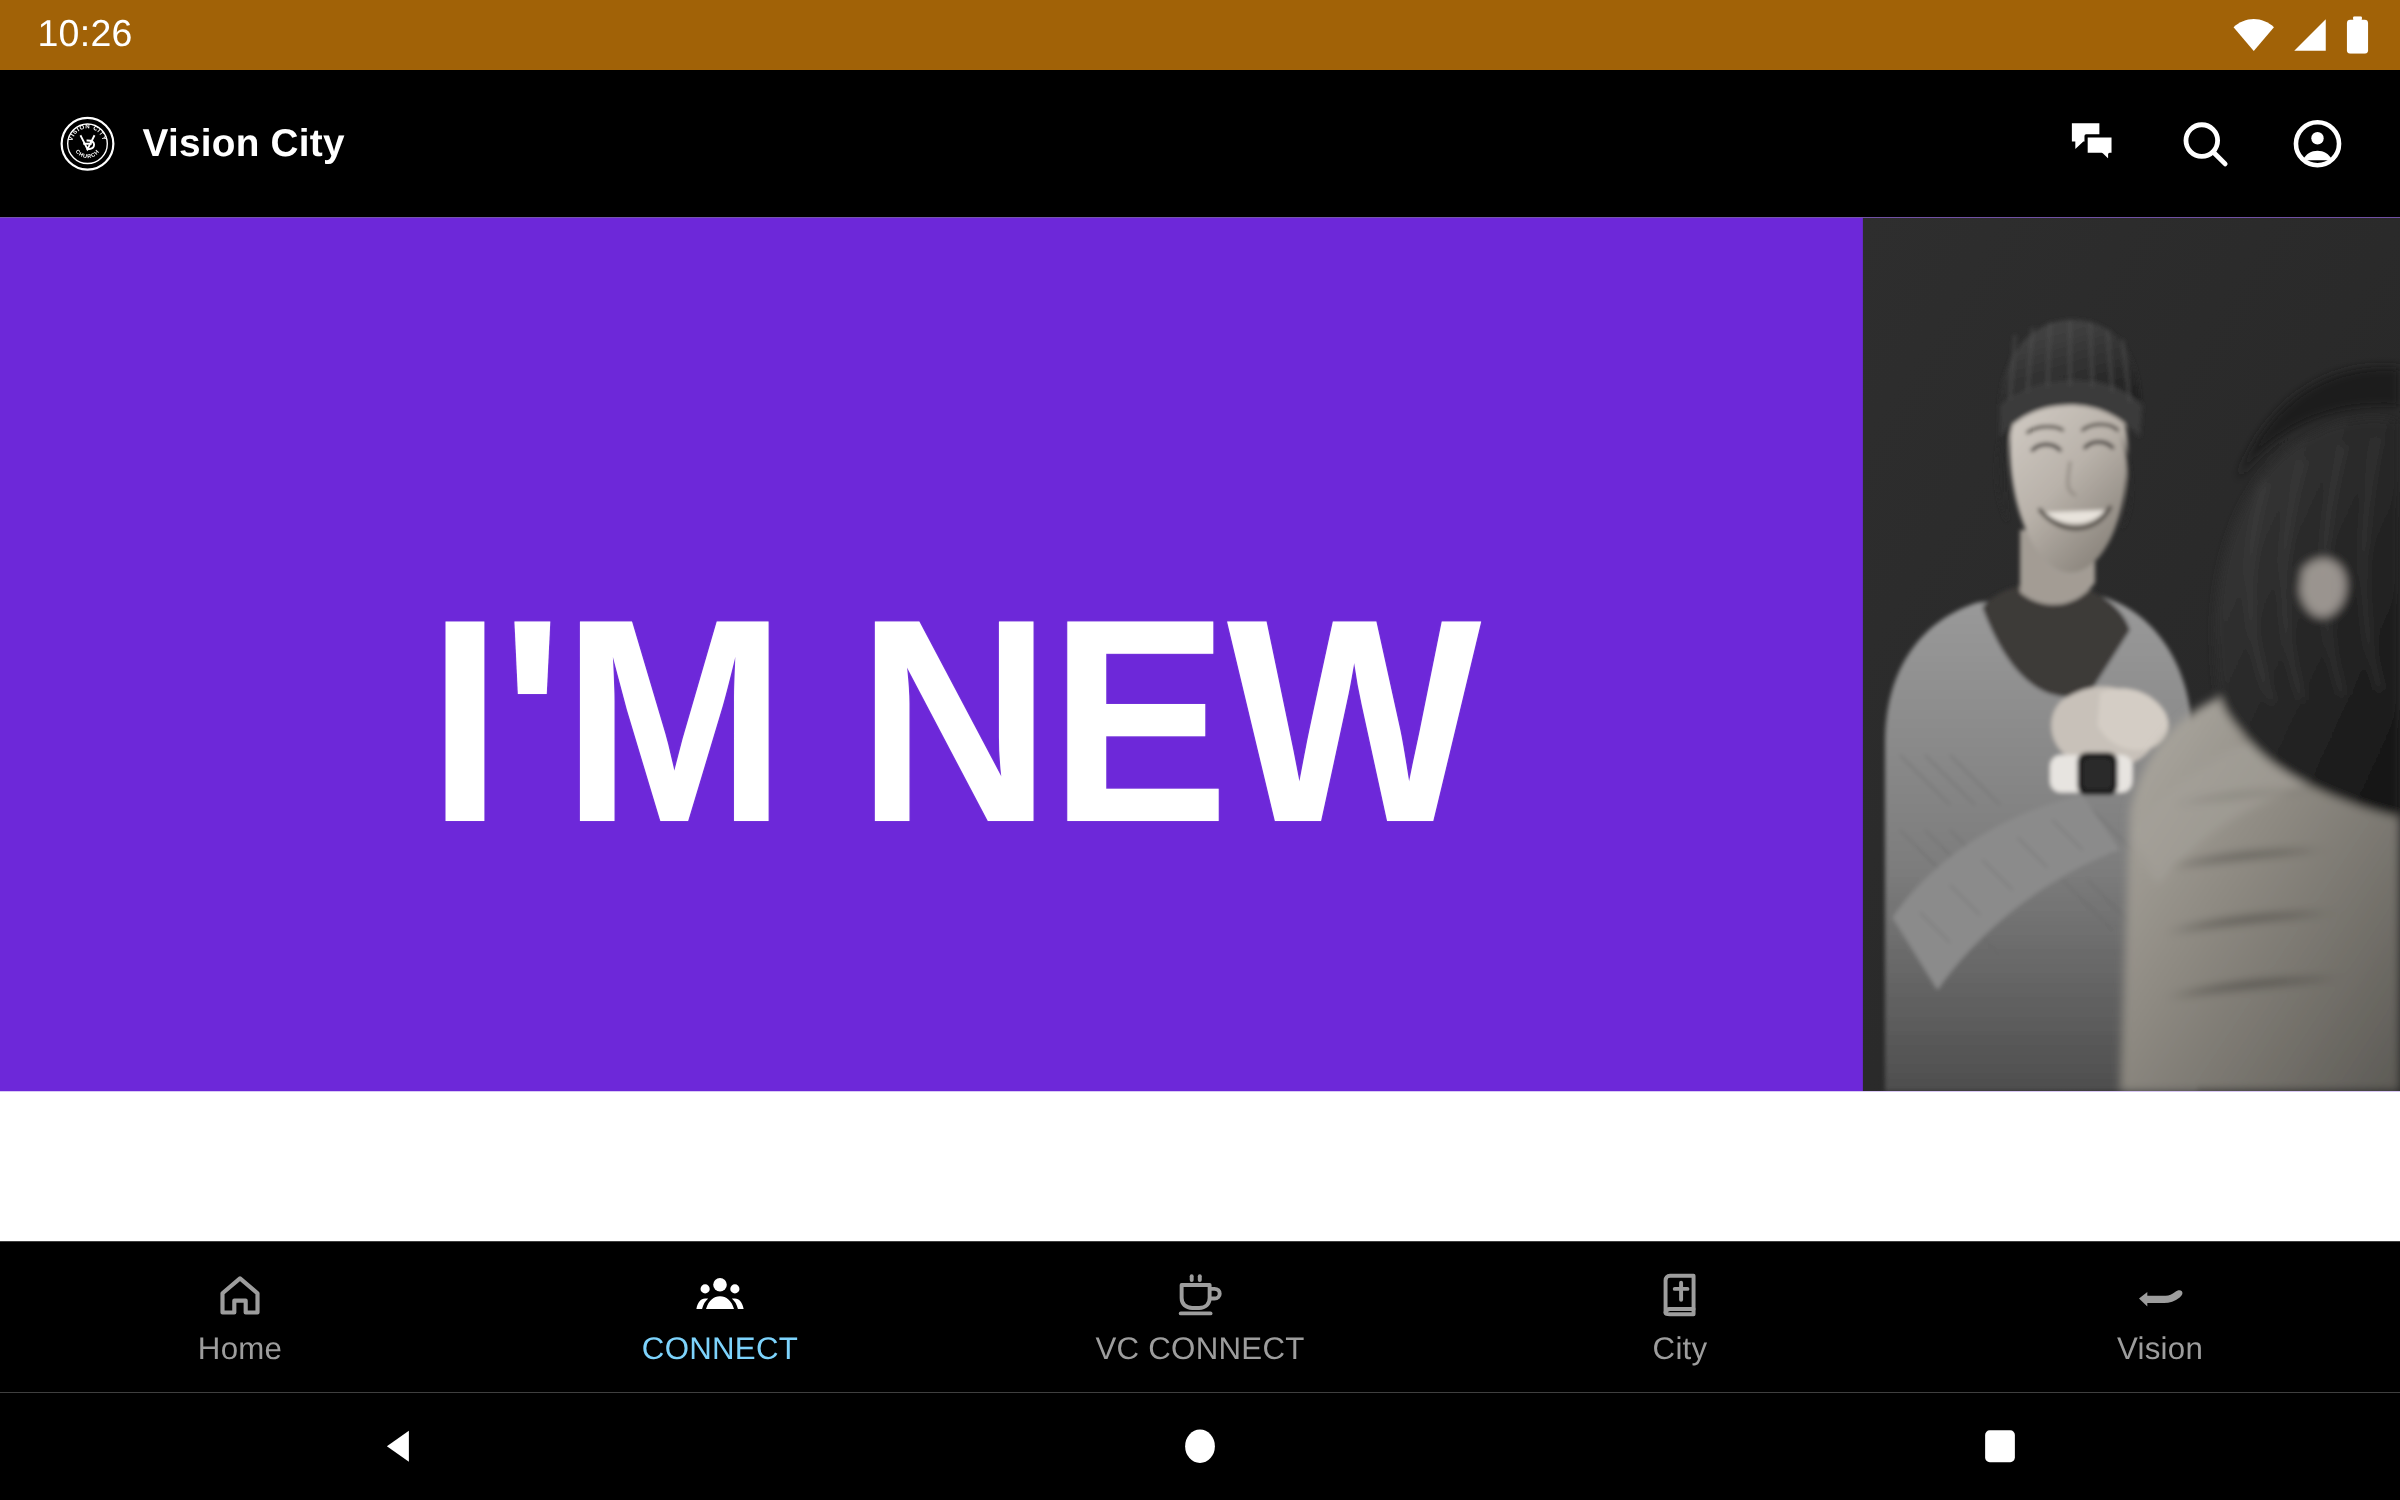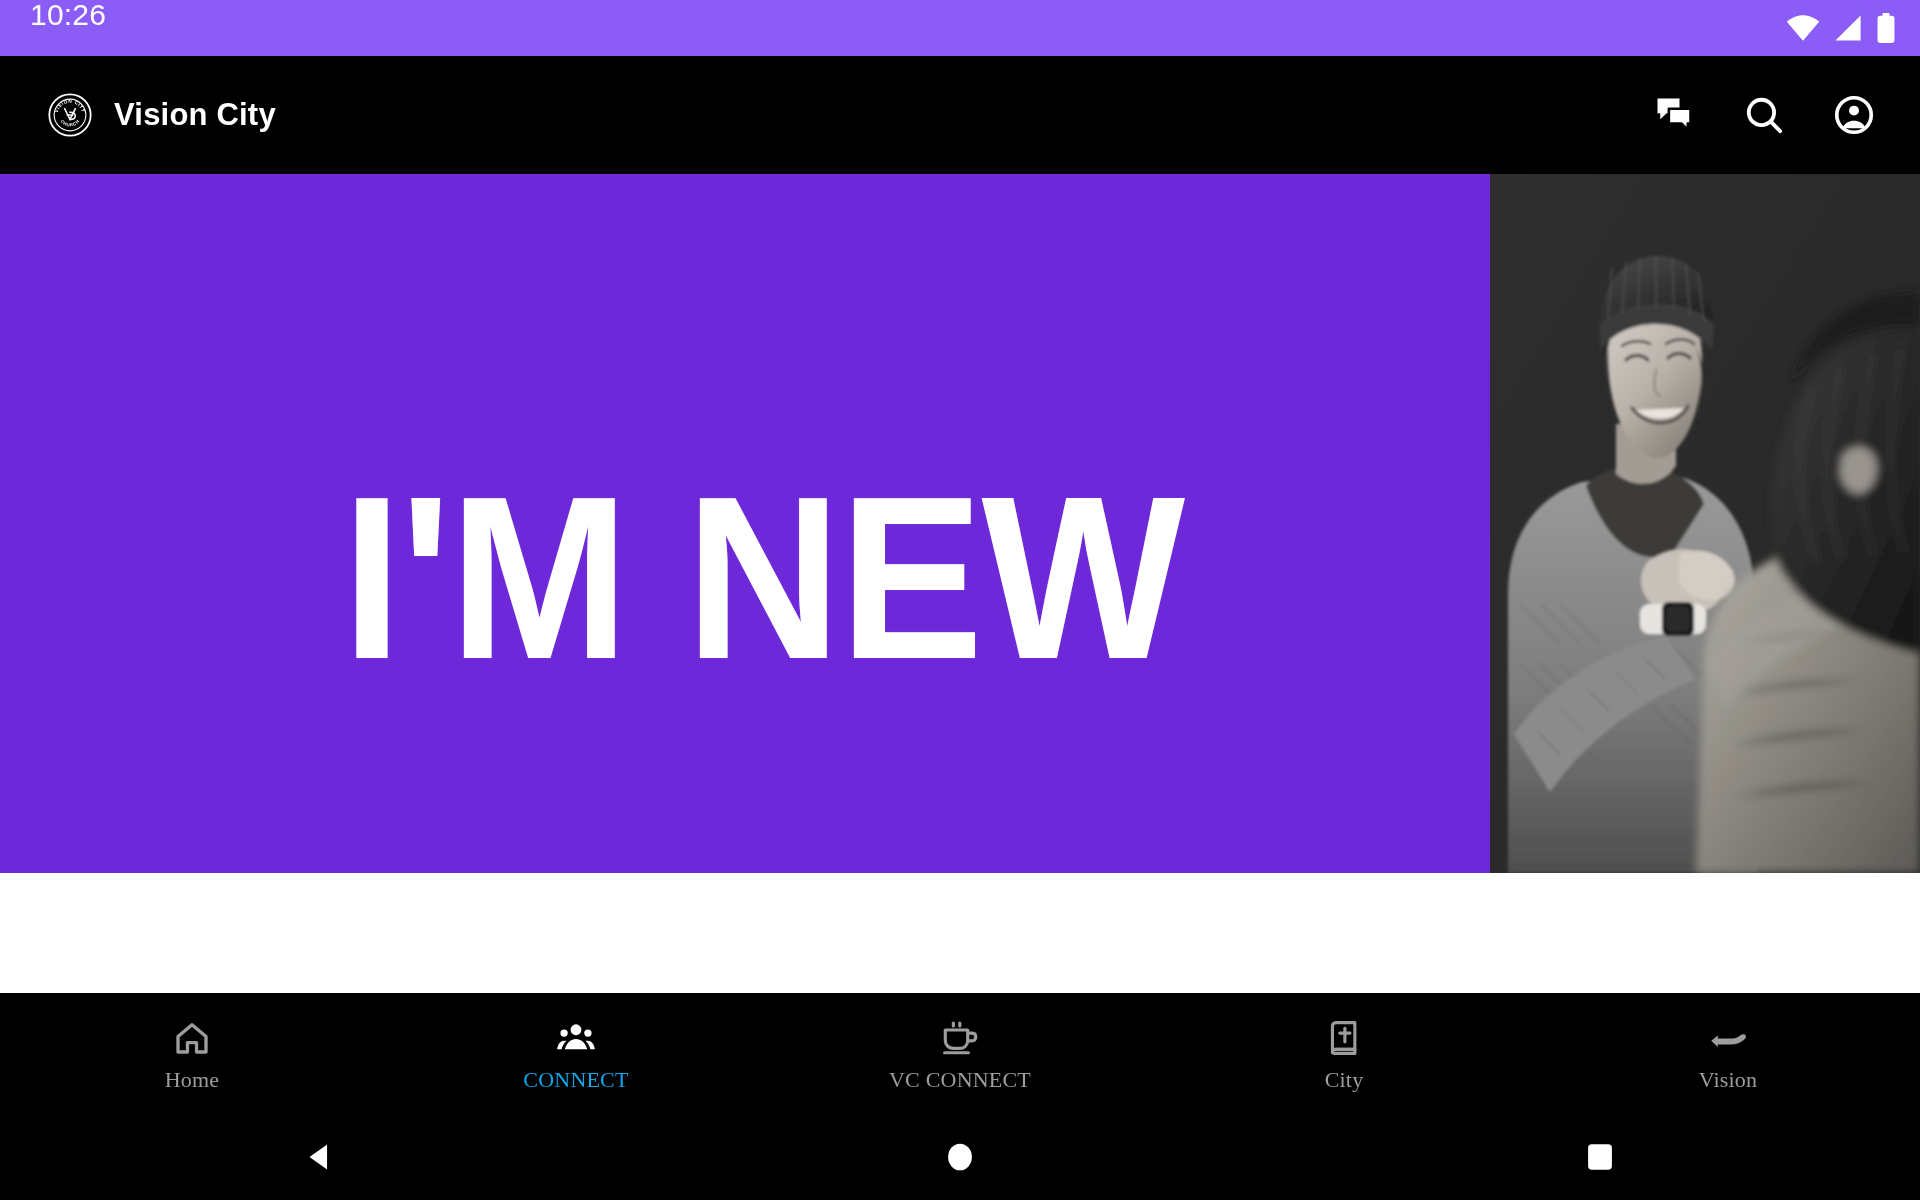--- a/index.html
+++ b/index.html
@@ -12,23 +12,23 @@
   #app {
     position:relative;
     width:1920px; height:1200px;
     background:#ffffff;
     display:flex; flex-direction:column;
   }
 
   
   .statusbar {
     height:56px;
-    background:#8b5cf6;
+    background:#a16207;
     flex:0 0 56px;
-    display:flex; 
+    display:flex; align-items:center;
     padding:0 24px 0 30px;
     color:#fff;
   }
   .status-time {
     font-size:30px;
     letter-spacing:0.2px;
     line-height:1;
     font-weight:400;
   }
   .status-spacer { flex:1 1 auto; }
@@ -114,28 +114,27 @@
     flex:1 1 0;
     height:100%;
     display:flex; flex-direction:column;
     align-items:center; justify-content:center;
     gap:10px;
     cursor:pointer;
   }
   .tab-icon { height:42px; display:flex; align-items:center; justify-content:center; }
   .tab-icon svg { display:block; }
   .tab-label {
-    font-size:22px;
+    font-size:25px;
     line-height:1;
     letter-spacing:0.2px;
     white-space:nowrap;
-    font-family:Liberation Serif, serif;
   }
   .tab.inactive .tab-label { color:#9d9d9d; }
-  .tab.active   .tab-label { color:#0ea5e9; }
+  .tab.active   .tab-label { color:#7dd3fc; }
 
   
   .sysnav {
     flex:0 0 86px;
     height:86px;
     background:#000;
     display:flex; align-items:center;
   }
   .sysnav-btn {
     flex:1 1 0;

